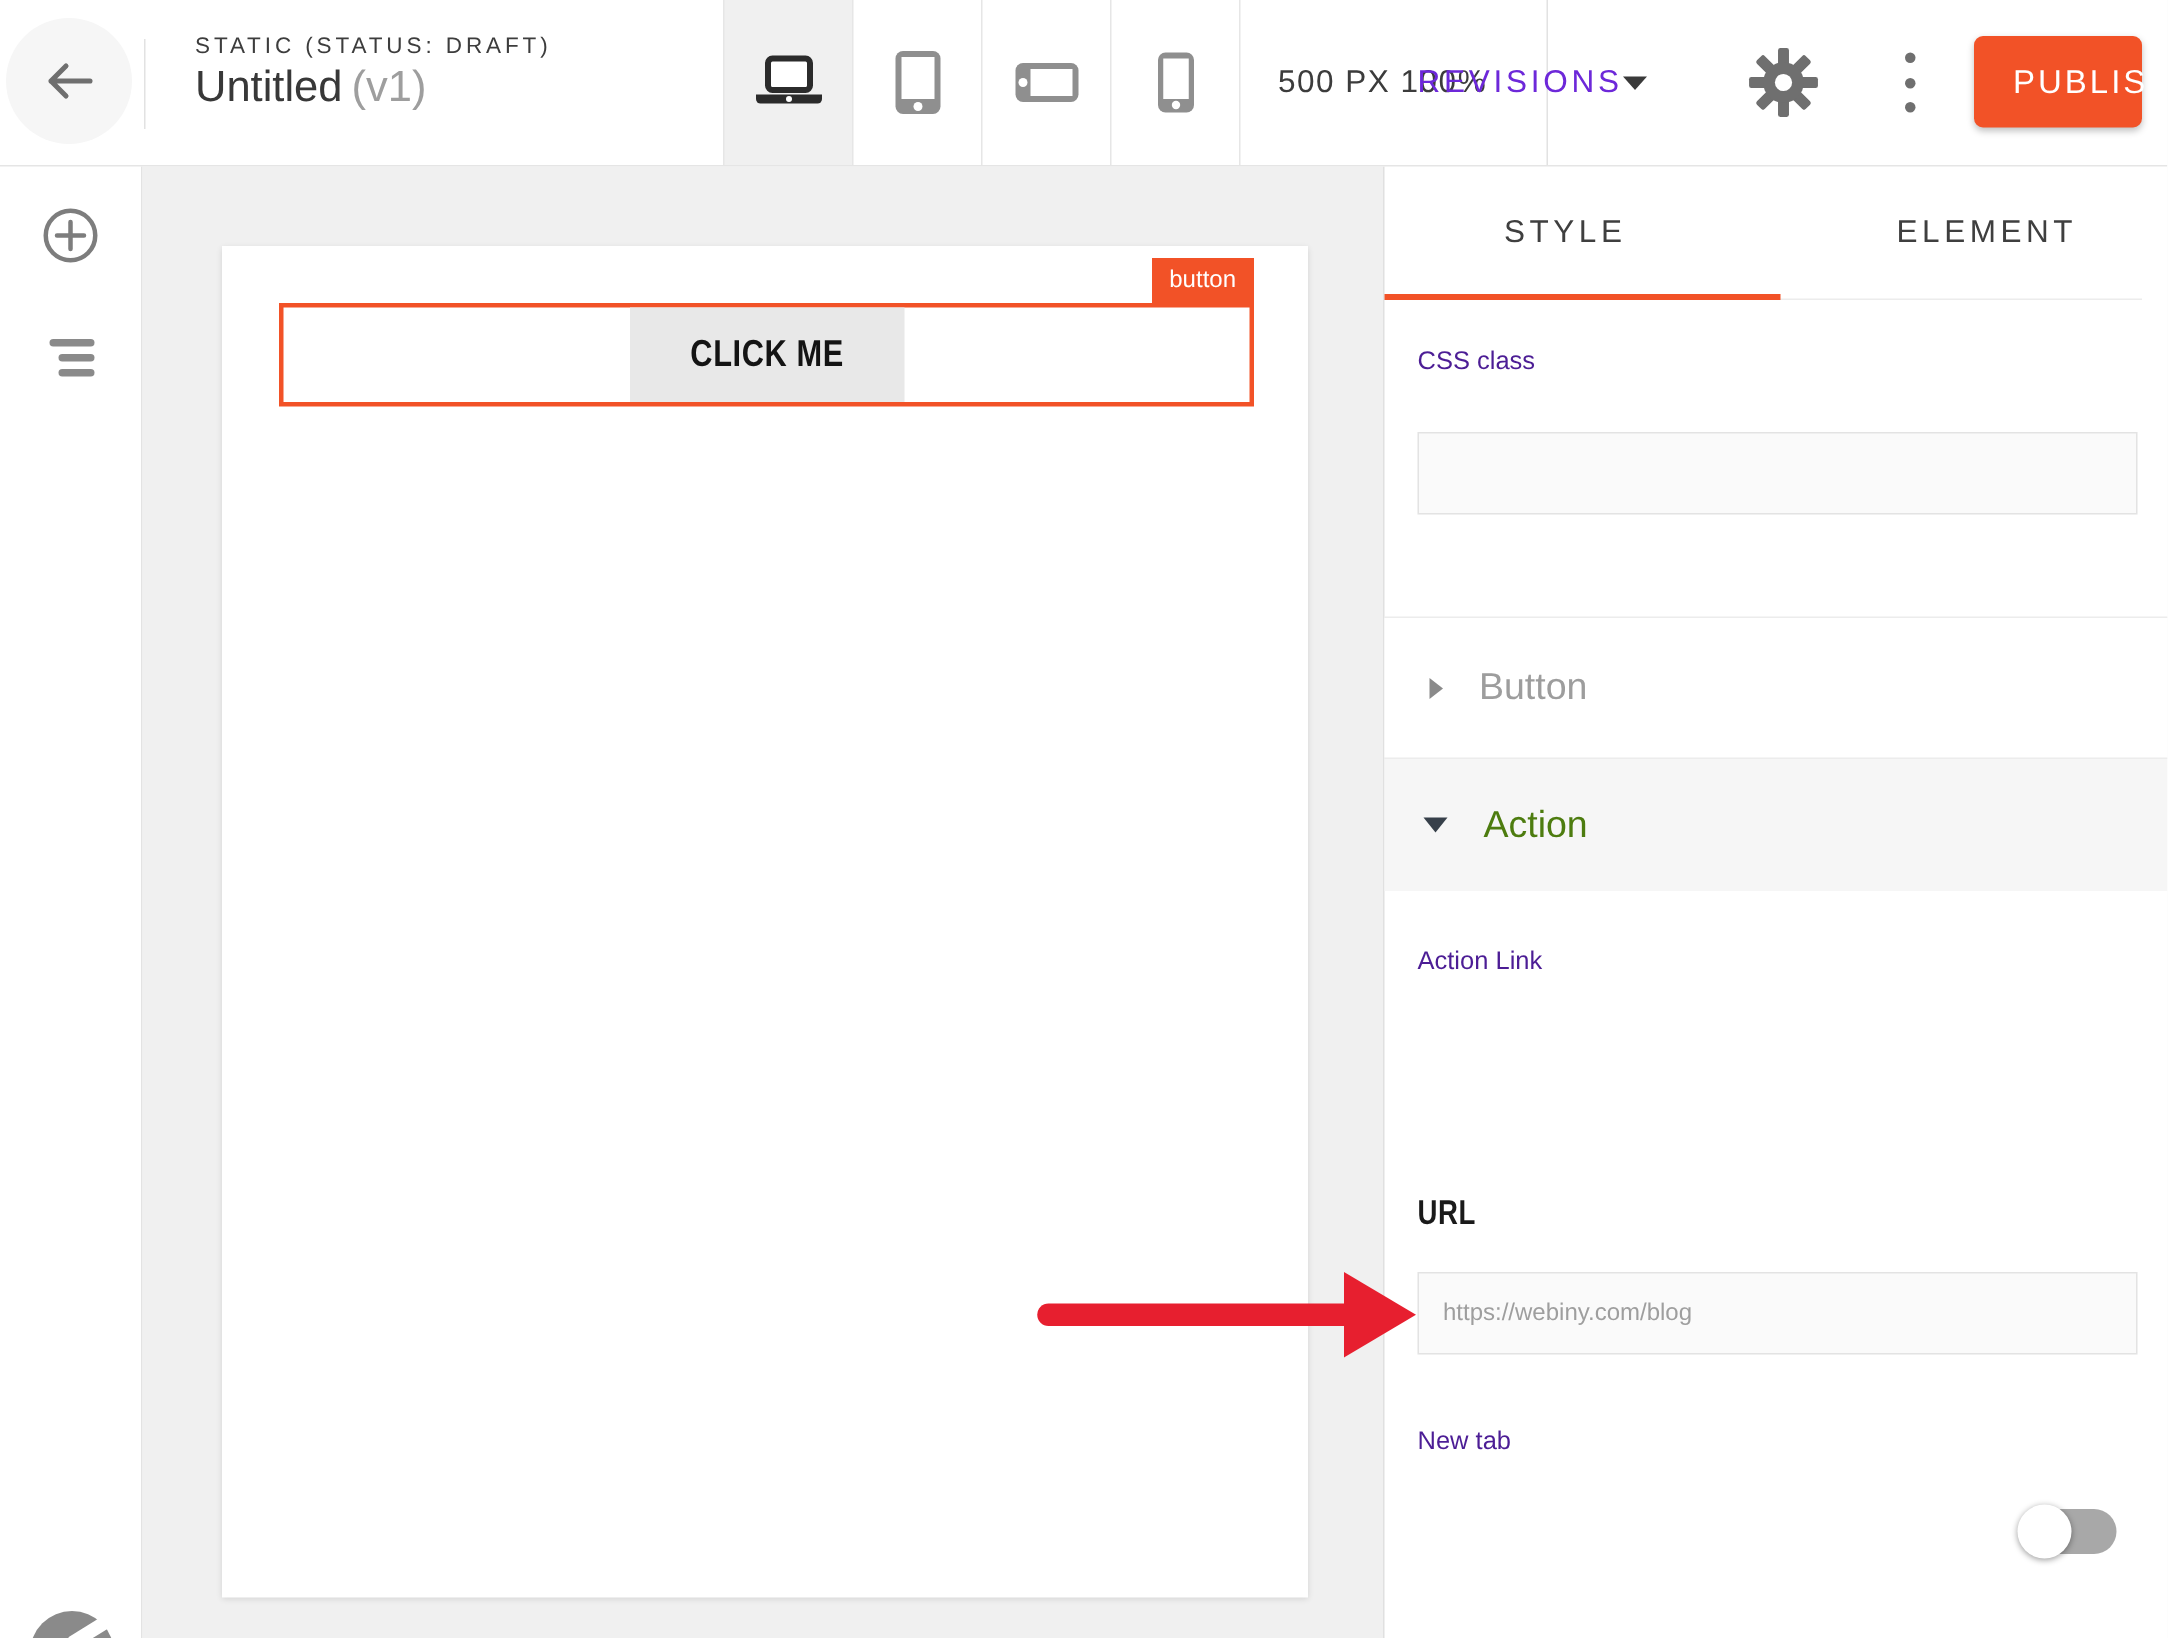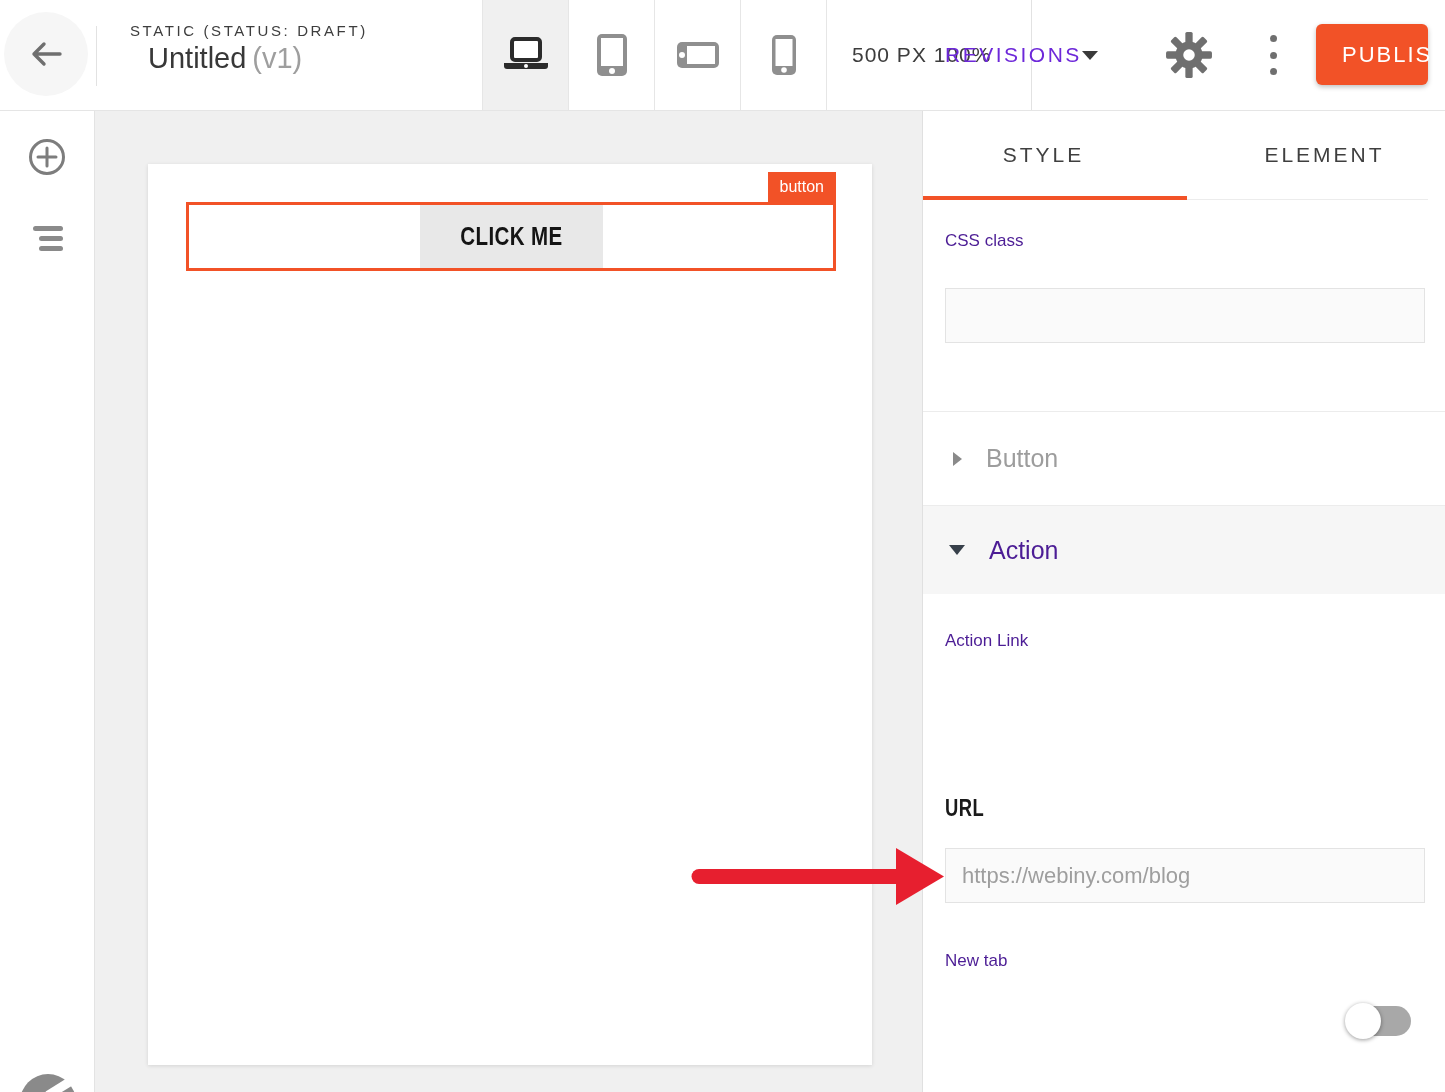--- a/index.html
+++ b/index.html
@@ -8,21 +8,21 @@
 
   
   .topbar{position:absolute;left:0;top:0;width:1445px;height:110px;background:#fff;
           border-bottom:1px solid #e5e5e5;z-index:6;}
   .back-btn{position:absolute;left:4px;top:12px;width:84px;height:84px;border-radius:50%;
             background:#f6f6f6;display:flex;align-items:center;justify-content:center;cursor:pointer;}
   .vdiv{position:absolute;width:1px;background:#e2e2e2;}
   .vdiv.d1{left:96px;top:26px;height:60px;}
   .title-block{position:absolute;left:130px;top:22px;}
   .status{font-size:15px;letter-spacing:2.6px;color:#3d3d3d;white-space:nowrap;}
-  .title-row{margin-top:3px;font-size:29px;color:#383838;white-space:nowrap;margin-left:18px;}
+  .title-row{margin-top:3px;font-size:29px;color:#383838;white-space:nowrap;}
   .title-row .version{color:#9e9e9e;margin-left:6px;}
 
   .device-tabs{position:absolute;left:482px;top:0;height:110px;display:flex;}
   .dtab{width:85px;height:110px;border-left:1px solid #e6e6e6;display:flex;
         align-items:center;justify-content:center;cursor:pointer;background:#fff;}
   .dtab:last-child{border-right:1px solid #e6e6e6;}
   .dtab.selected{background:#f0f0f0;}
 
   .viewport-info{position:absolute;left:852px;top:0;height:110px;display:flex;align-items:center;
                  font-size:21px;letter-spacing:1px;color:#3c3c3c;z-index:2;white-space:nowrap;}
@@ -72,31 +72,31 @@
          border-left:1px solid #e0e0e0;box-sizing:border-box;}
   .tabs{position:absolute;left:0;top:0;width:522px;height:90px;display:flex;gap:40px;}
   .tab{width:50%;height:90px;display:flex;align-items:center;justify-content:center;
        font-size:21px;letter-spacing:3px;color:#3f3f3f;cursor:pointer;}
   .tab-baseline{position:absolute;left:0;top:89px;width:505px;height:1px;background:#ececec;}
   .tab-underline{position:absolute;left:0;top:86px;width:264px;height:4px;
                  background:var(--accent-orange,#f25227);}
   .field-label{position:absolute;left:22px;font-size:17px;color:#4c1d95;}
   .text-input{position:absolute;left:22px;width:480px;height:55px;box-sizing:border-box;
               background:#fafafa;border:1px solid #e3e3e3;font-family:inherit;font-stretch:condensed;
-              font-size:22px;color:#333;padding:0 16px;outline:none;}
+              font-size:16px;color:#333;padding:0 16px;outline:none;}
   .text-input::placeholder{color:#9e9e9e;}
   .hdiv{position:absolute;left:0;width:523px;height:1px;background:#ececec;}
   .section{position:absolute;left:0;width:522px;display:flex;align-items:center;cursor:pointer;}
   .sec-button{top:302px;height:93px;background:#fff;}
   .sec-action{top:396px;height:88px;background:#f6f6f6;}
   .caret-right{width:0;height:0;border-top:7px solid transparent;border-bottom:7px solid transparent;
                border-left:9px solid #8a8a8a;margin-left:30px;}
   .caret-down{width:0;height:0;border-left:8px solid transparent;border-right:8px solid transparent;
               border-top:10px solid #37404a;margin-left:26px;}
-  .section-label{margin-left:24px;font-size:25px;color:#4c1d95;}
+  .section-label{margin-left:24px;font-size:25px;color:#4d7c0f;}
   .sec-button .section-label{color:#9d9d9d;}
   .select{position:absolute;left:22px;top:579px;width:480px;height:54px;box-sizing:border-box;
           background:#f5f5f5;border:1px solid #dcdcdc;display:flex;align-items:center;cursor:pointer;}
   .select-value{margin-left:18px;font-size:22px;color:#2e2e2e;}
   .select-caret{position:absolute;right:26px;width:0;height:0;border-left:10px solid transparent;
                 border-right:10px solid transparent;border-top:11px solid #2f2f2f;}
   .url-label-wrap{position:absolute;left:22px;top:685px;font-size:23px;color:#1a1a1a;}
   .url-label-wrap .condensed{transform-origin:left center;transform:scaleX(.8);font-weight:bold;letter-spacing:.5px;}
   .toggle{position:absolute;left:424px;top:896px;width:64px;height:30px;border-radius:15px;
           background:#a8a8a8;cursor:pointer;}

